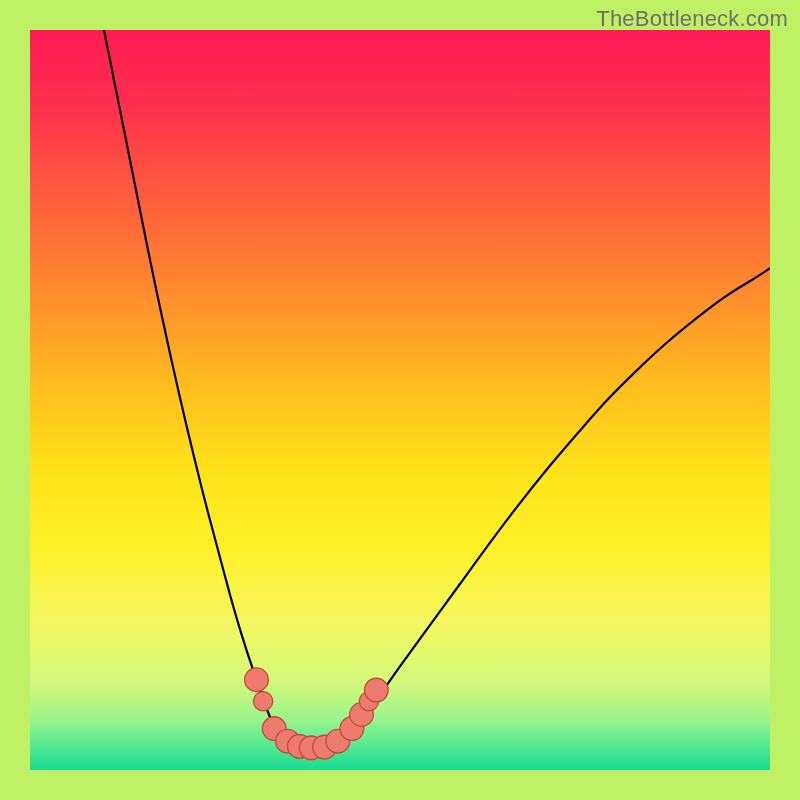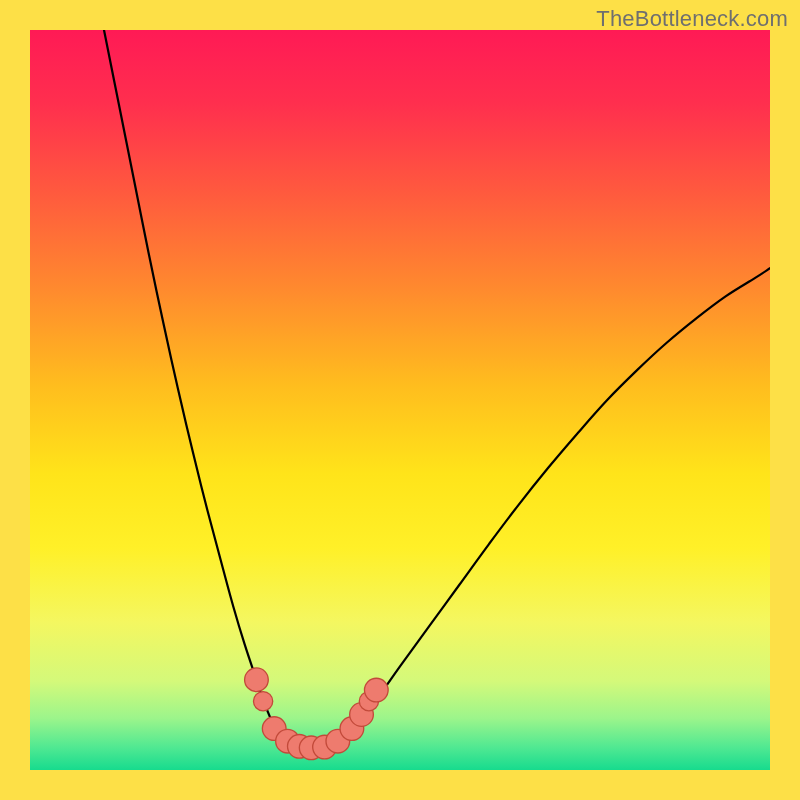--- a/index.html
+++ b/index.html
@@ -10,21 +10,21 @@
     background: #000;
     overflow: hidden;
     font-family: Arial, Helvetica, sans-serif;
   }
   .frame {
     position: absolute;
     left: 0;
     top: 0;
     width: 800px;
     height: 800px;
-    background: #fde047;
+    background: #bef264;
   }
   .plot {
     position: absolute;
     left: 30px;
     top: 30px;
     width: 740px;
     height: 740px;
   }
   .watermark {
     position: absolute;

